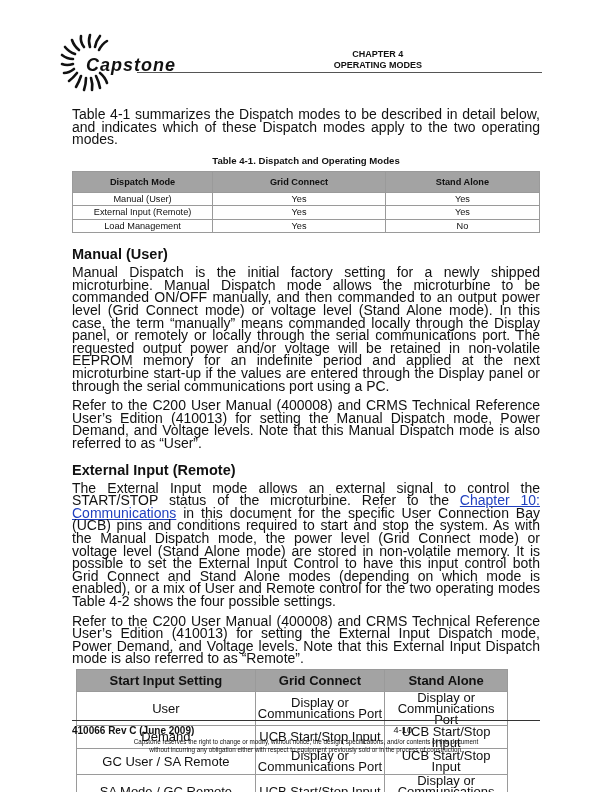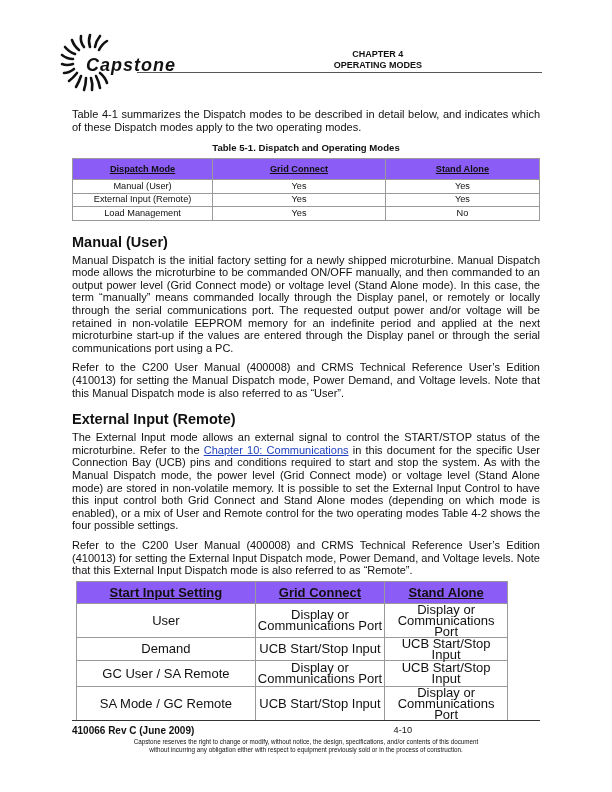--- a/index.html
+++ b/index.html
@@ -25,37 +25,37 @@
       position: absolute; left: 137px; top: 72px; width: 405px; height: 1px; background: #555;
     }
     .header-right {
       position: absolute; right: 70px; top: 49px;
       text-align: center; font-weight: bold; font-size: 9px; line-height: 11px; color: #111;
     }
 
     
     .content { position: absolute; left: 72px; top: 108px; width: 468px; }
     p.body {
-      font-size: 11px; line-height: 12.6px; text-align: justify; color: #111;
+      font-size: 14px; line-height: 12.6px; text-align: justify; color: #111;
     }
     .caption {
       font-weight: bold; font-size: 9.6px; text-align: center; color: #111;
     }
     h2.section {
       font-weight: bold; font-size: 14.5px; color: #111; line-height: 18px;
     }
     a.link { color: #1f3fbf; text-decoration: underline; }
 
     table.t {
       border-collapse: collapse; width: 468px; font-size: 9.2px; color: #111;
     }
     table.t th, table.t td {
       border: 1px solid #9a9a9a; text-align: center; vertical-align: middle; padding: 0 2px;
     }
-    table.t th { background: #8b5cf6; font-weight: bold; height: 21px; text-decoration: underline; }
+    table.t th { background: #a3a3a3; font-weight: bold; height: 21px; }
     table.t td { height: 13.5px; line-height: 11px; }
 
     table.t2 { width: 432px; margin-left: 4px; font-size: 13px; }
     table.t2 th { height: 22px; }
     table.t2 td { line-height: 11px; }
     table.t2 td.tall { height: 26px; }
     table.t2 td.short { height: 15px; }
 
     
     .footer-rule { position: absolute; left: 72px; top: 720px; width: 468px; height: 1px; background: #333; }
@@ -95,21 +95,21 @@
   </div>
   <div class="header-rule"></div>
   <div class="header-right">
     <div>CHAPTER 4</div>
     <div>OPERATING MODES</div>
   </div>
 
   <div class="content">
     <p class="body">Table 4-1 summarizes the Dispatch modes to be described in detail below, and indicates which of these Dispatch modes apply to the two operating modes.</p>
 
-    <div class="caption" style="margin-top:9px;">Table 5-1. Dispatch and Operating Modes</div>
+    <div class="caption" style="margin-top:9px;">Table 4-1. Dispatch and Operating Modes</div>
 
     <table class="t" style="margin-top:5px;">
       <thead>
         <tr>
           <th style="width:30%">Dispatch Mode</th>
           <th style="width:37%">Grid Connect</th>
           <th style="width:33%">Stand Alone</th>
         </tr>
       </thead>
       <tbody>

